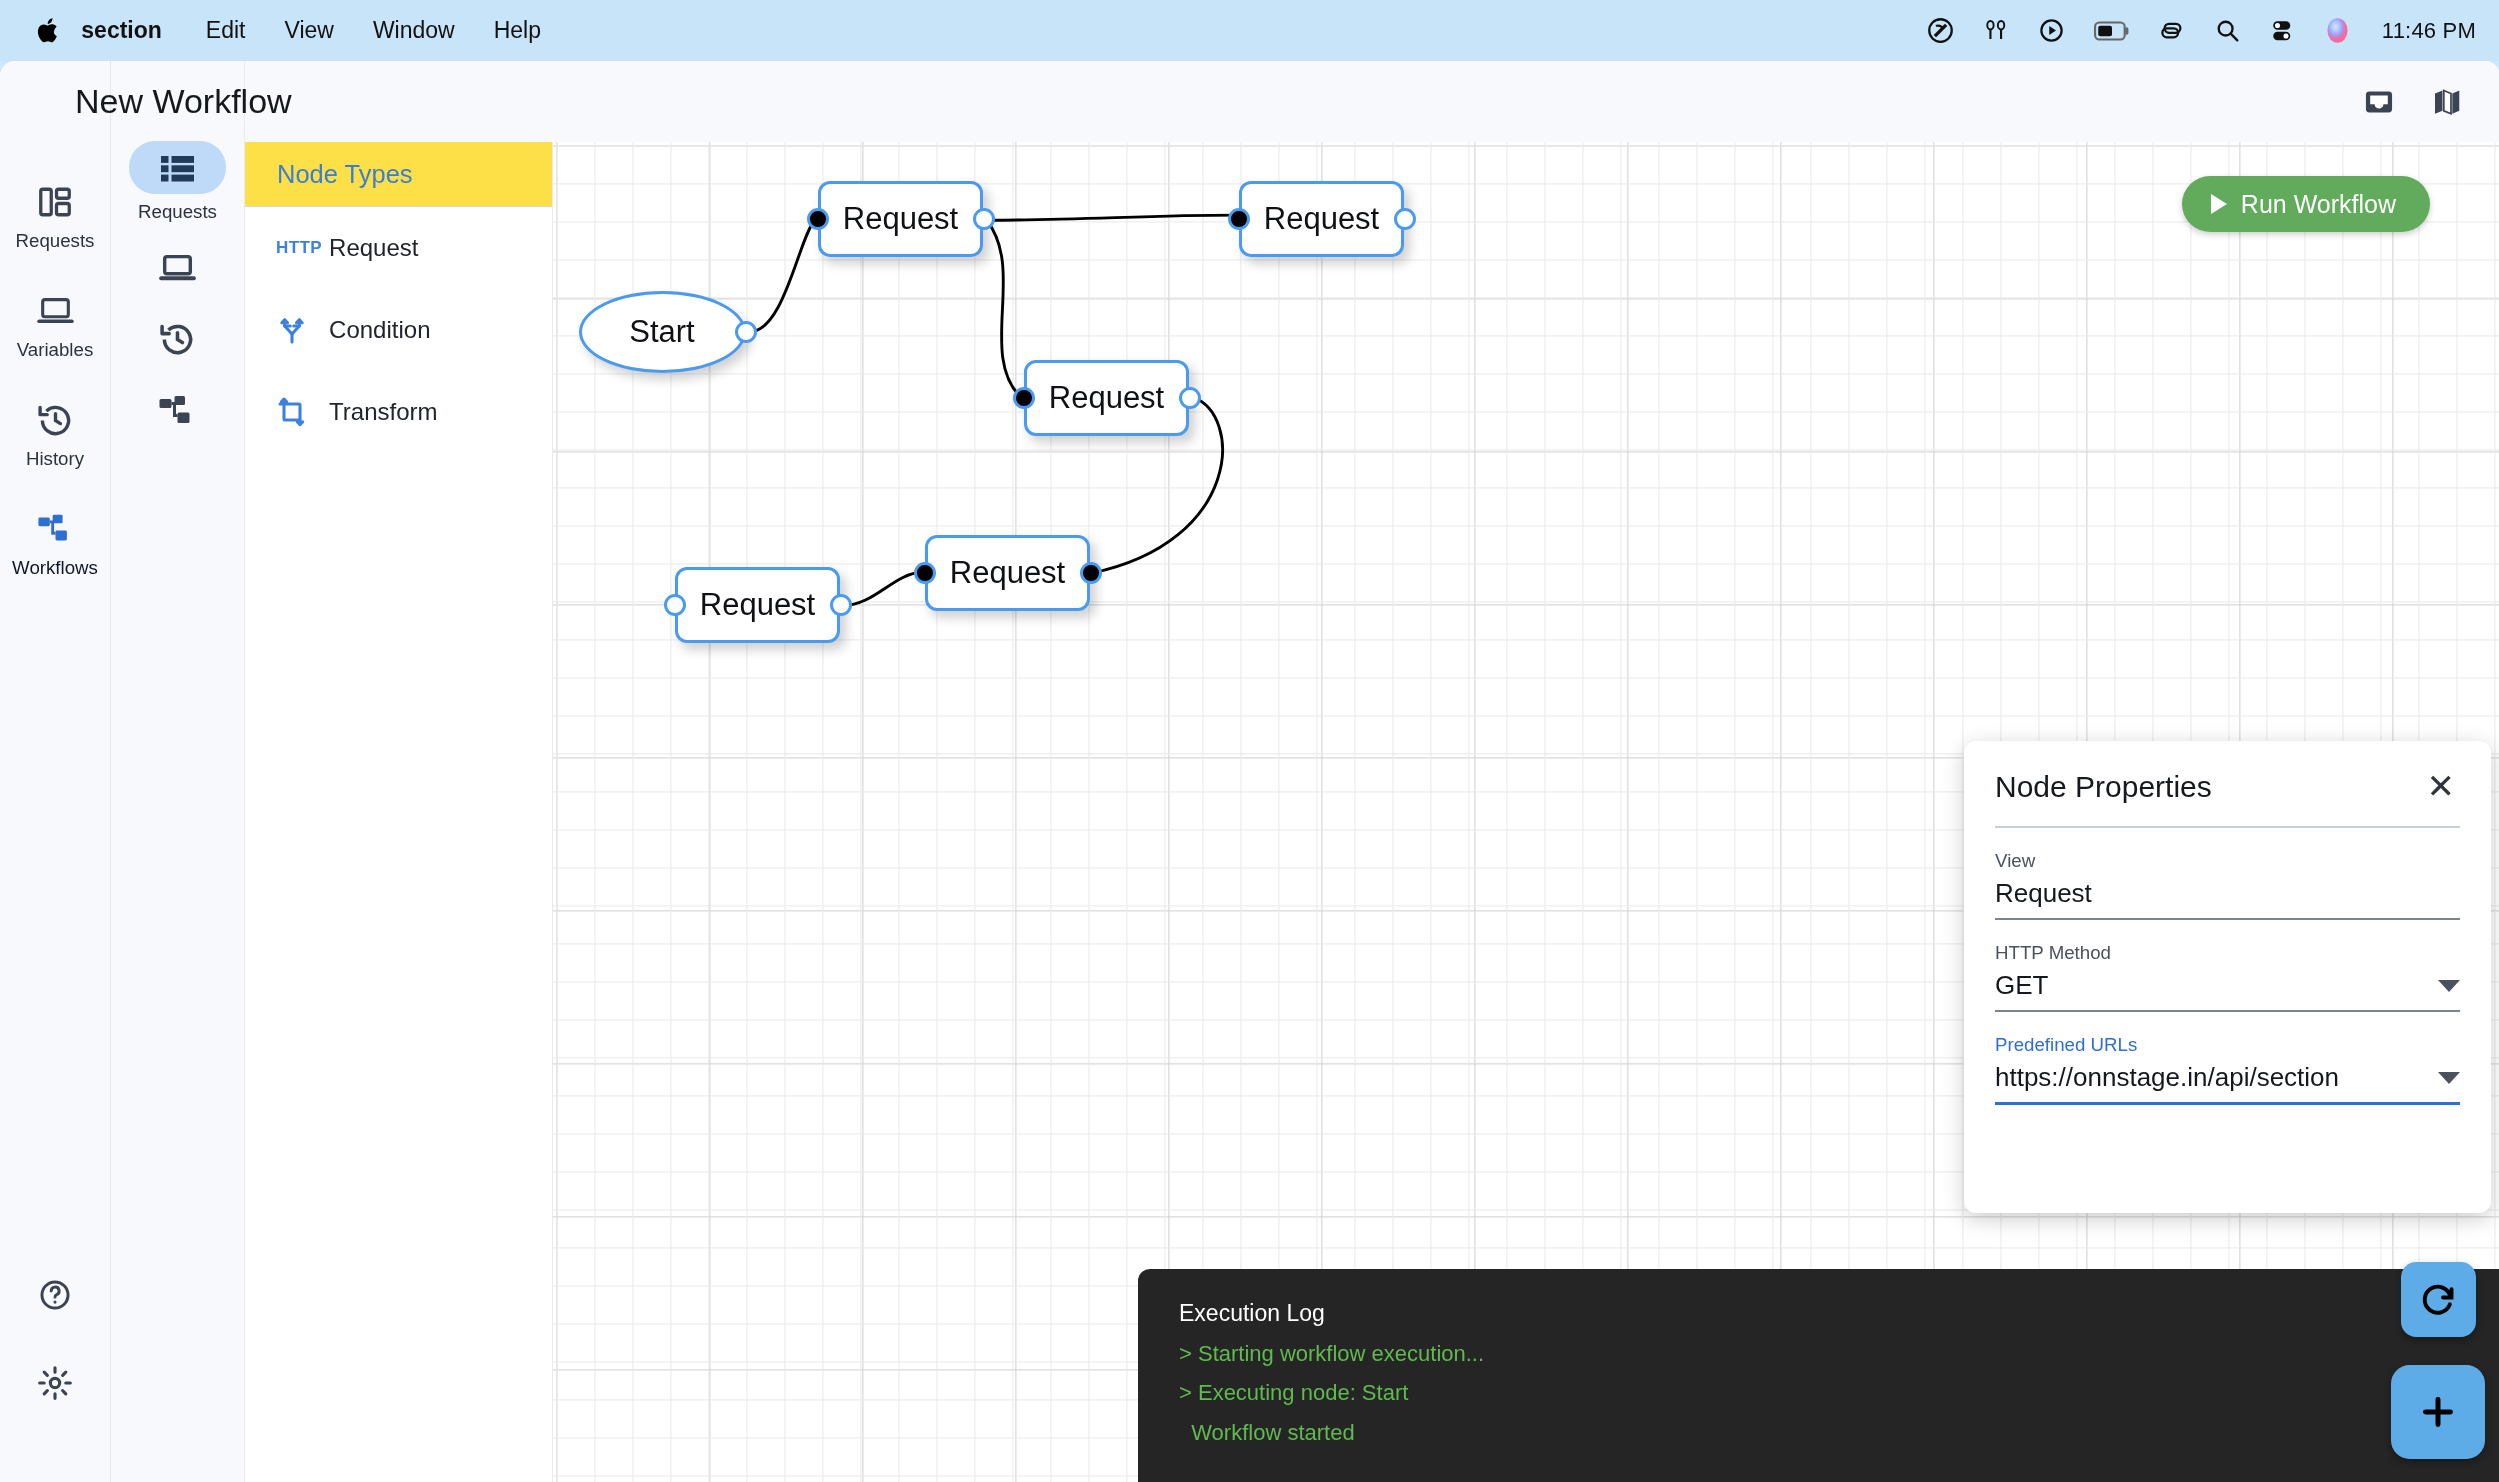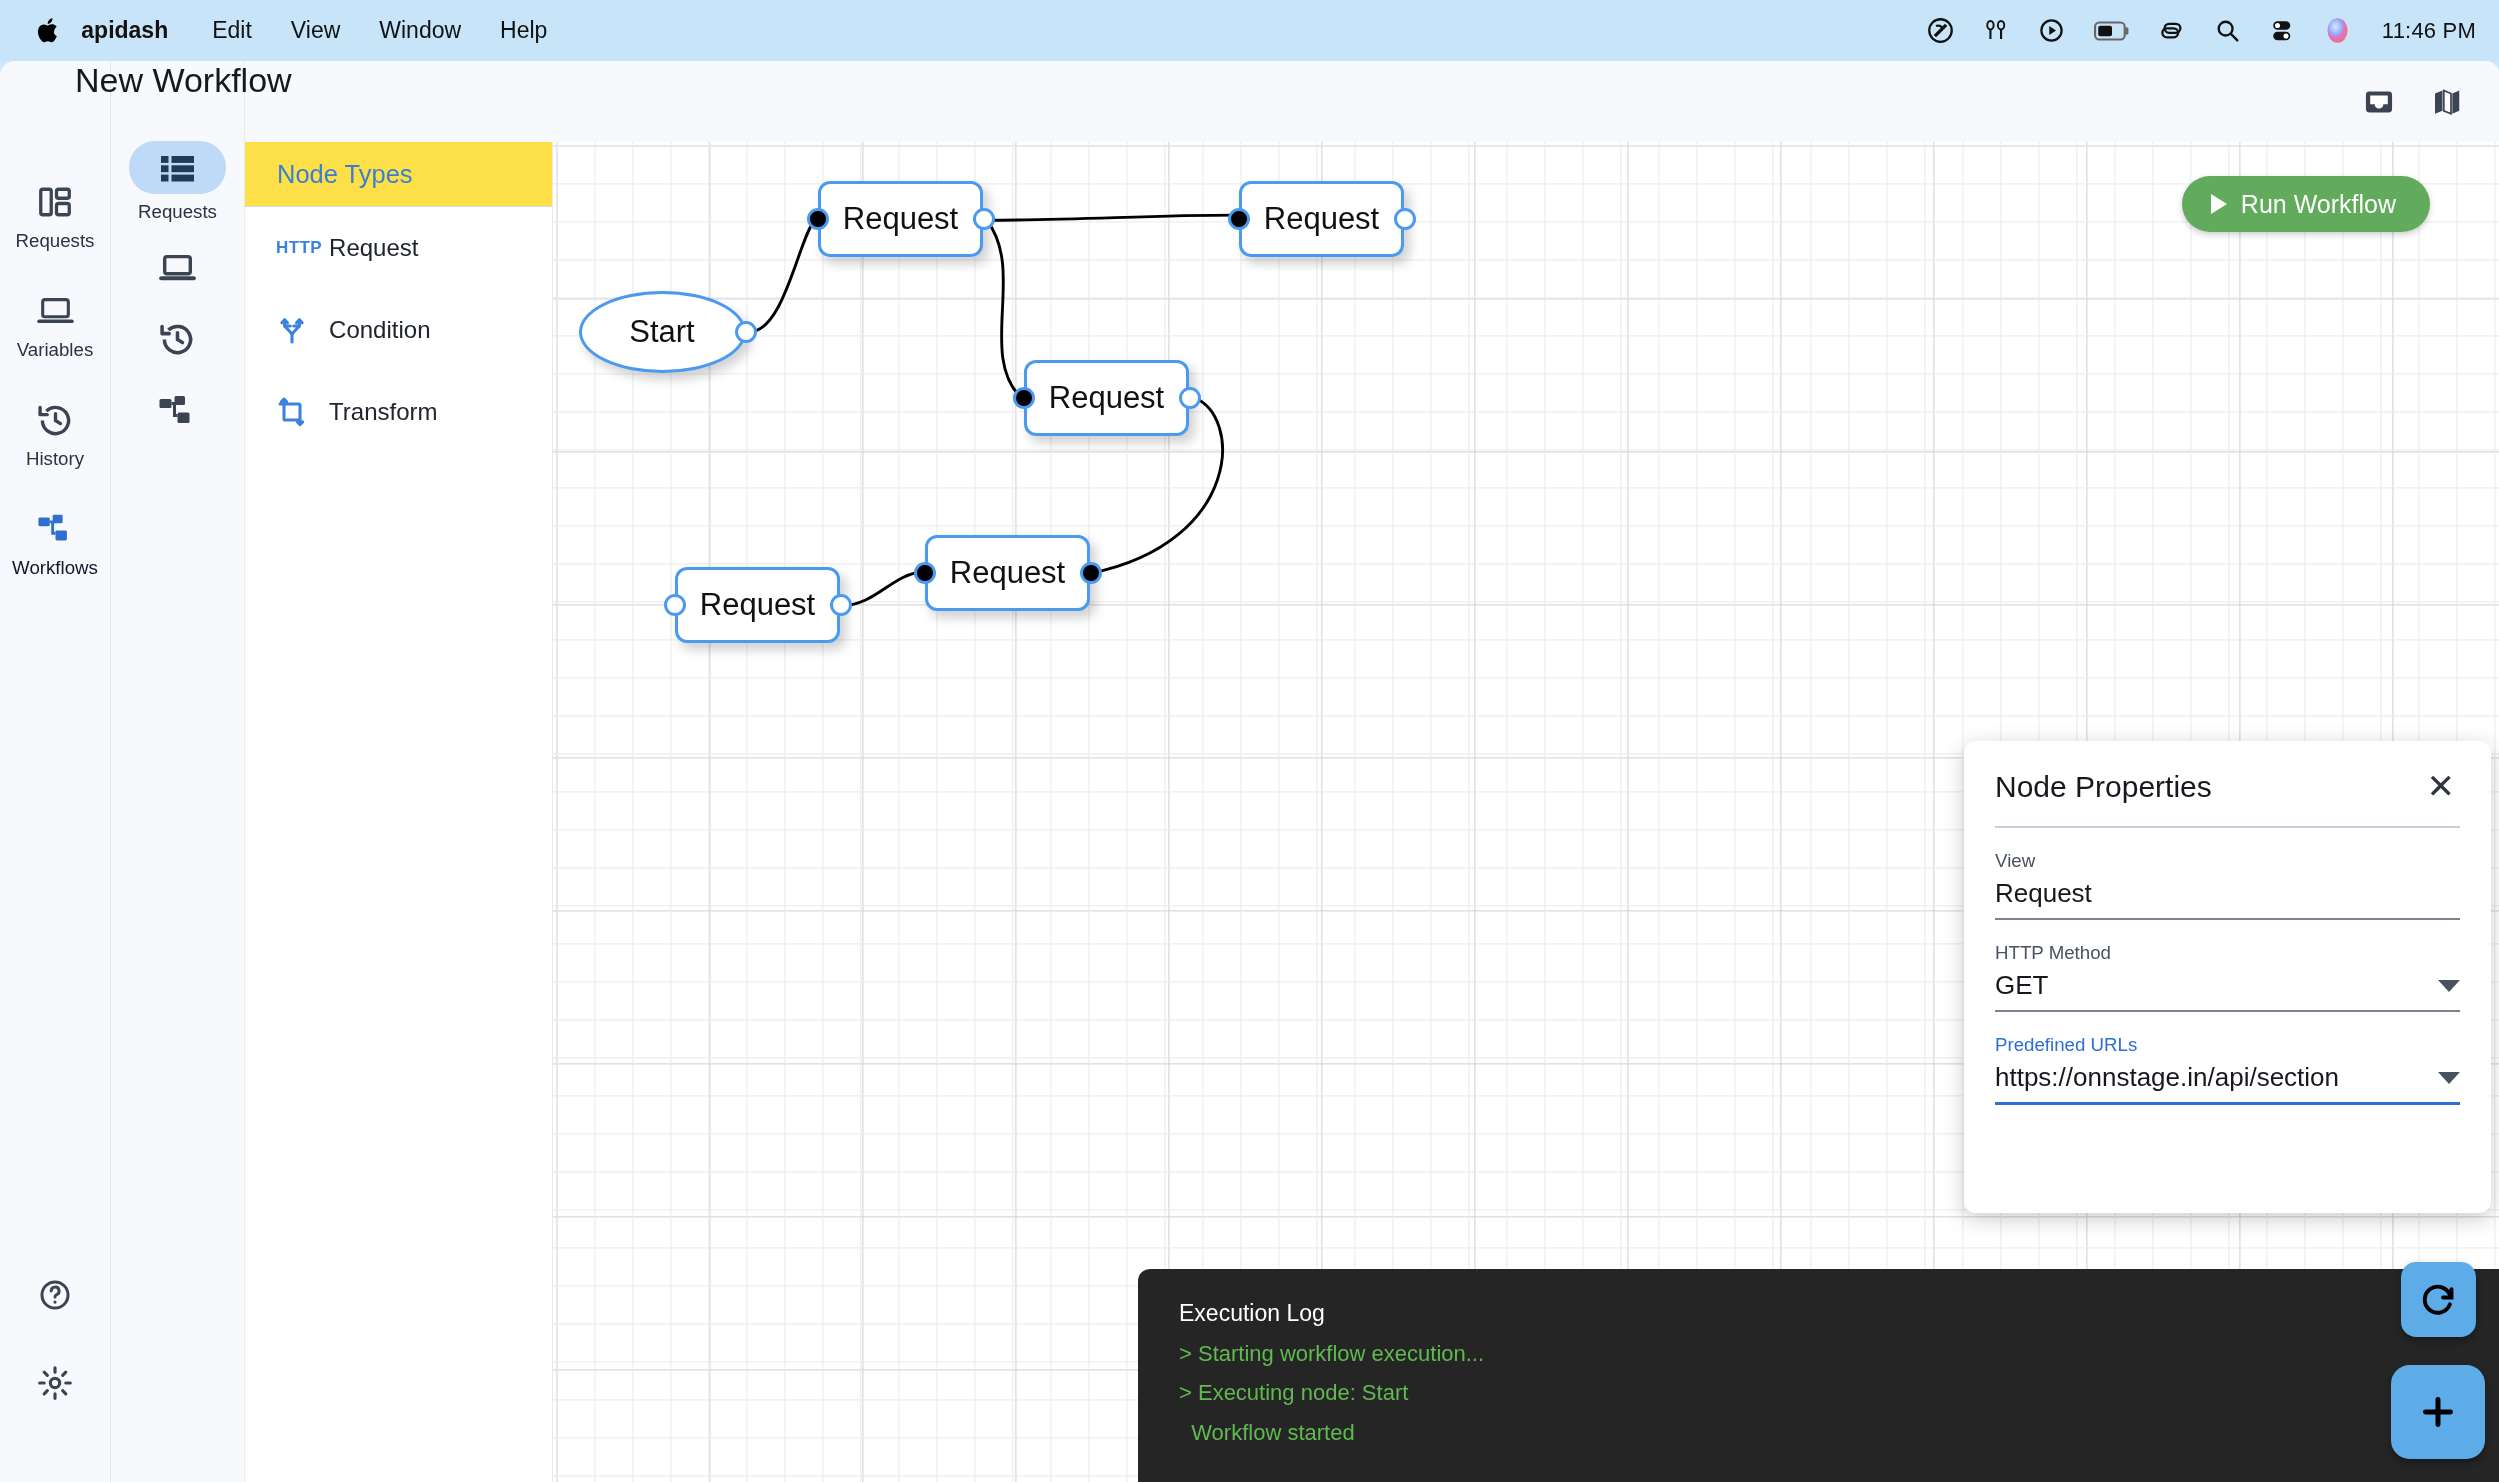--- a/index.html
+++ b/index.html
@@ -73,21 +73,21 @@
     width: 97px; height: 53px; border-radius: 26px;
     display: flex; align-items: center; justify-content: center;
   }
   .r2-chip.sel { background: #bfd9f8; }
   .r2-label { font-size: 18.7px; color: #2b3241; margin-top: 6.8px; }
 
   
   #header {
     position: absolute; top: 0; left: 245px; right: 0; height: 81px;
     background: #f7f9fc;
-    display: flex; 
+    display: flex; align-items: center;
   }
   #page-title { font-size: 34px; color: #15181d; margin-left: -170px; font-weight: 400; }
   #header .hspacer { flex: 1; }
   .header-icon { margin-right: 36px; cursor: pointer; display:flex; align-items:center; }
   .header-icon:last-child { margin-right: 37px; }
 
   
   #nodetypes {
     position: absolute; top: 81px; left: 245px; width: 308px; height: 1341px;
     background: #ffffff;
@@ -212,21 +212,21 @@
 </style>
 </head>
 <body>
 
 <div id="menubar">
   <div class="apple">
     <svg width="25.5" height="29" viewBox="0 0 24 28">
         <path fill="#000" d="M17.2 14.8c0-3 2.4-4.4 2.5-4.5-1.4-2-3.5-2.3-4.3-2.3-1.8-.2-3.5 1.1-4.4 1.1-.9 0-2.3-1.1-3.8-1-1.9 0-3.7 1.1-4.7 2.9-2 3.5-.5 8.6 1.4 11.4 1 1.4 2.1 2.9 3.6 2.9 1.4-.1 2-.9 3.7-.9 1.7 0 2.2.9 3.7.9 1.5 0 2.5-1.4 3.4-2.8 1.1-1.6 1.5-3.1 1.5-3.2-.1 0-2.9-1.1-2.9-4.4zM14.4 5.9c.8-1 1.3-2.3 1.2-3.7-1.2.1-2.6.8-3.4 1.8-.7.9-1.4 2.3-1.2 3.6 1.3.1 2.6-.7 3.4-1.7z"></path>
       </svg>
   </div>
-  <div class="menu-item brand">apidash</div>
+  <div class="menu-item brand">section</div>
   <div class="menu-item">Edit</div>
   <div class="menu-item">View</div>
   <div class="menu-item">Window</div>
   <div class="menu-item">Help</div>
   <div class="spacer"></div>
 
   <div class="status-icon">
     <svg width="27" height="27" viewBox="0 0 24 24">
         <circle cx="12" cy="12" r="10" fill="none" stroke="#111" stroke-width="2"></circle>
         <path d="M7 17 L17 7" stroke="#111" stroke-width="3" fill="none"></path>

